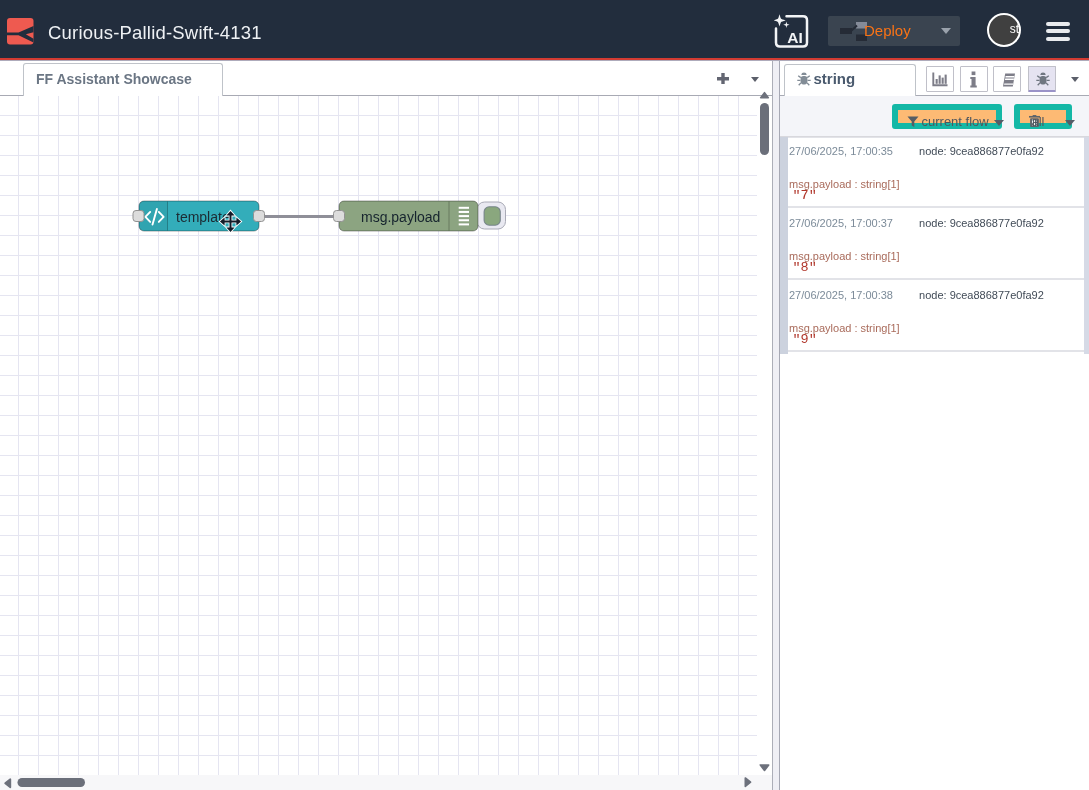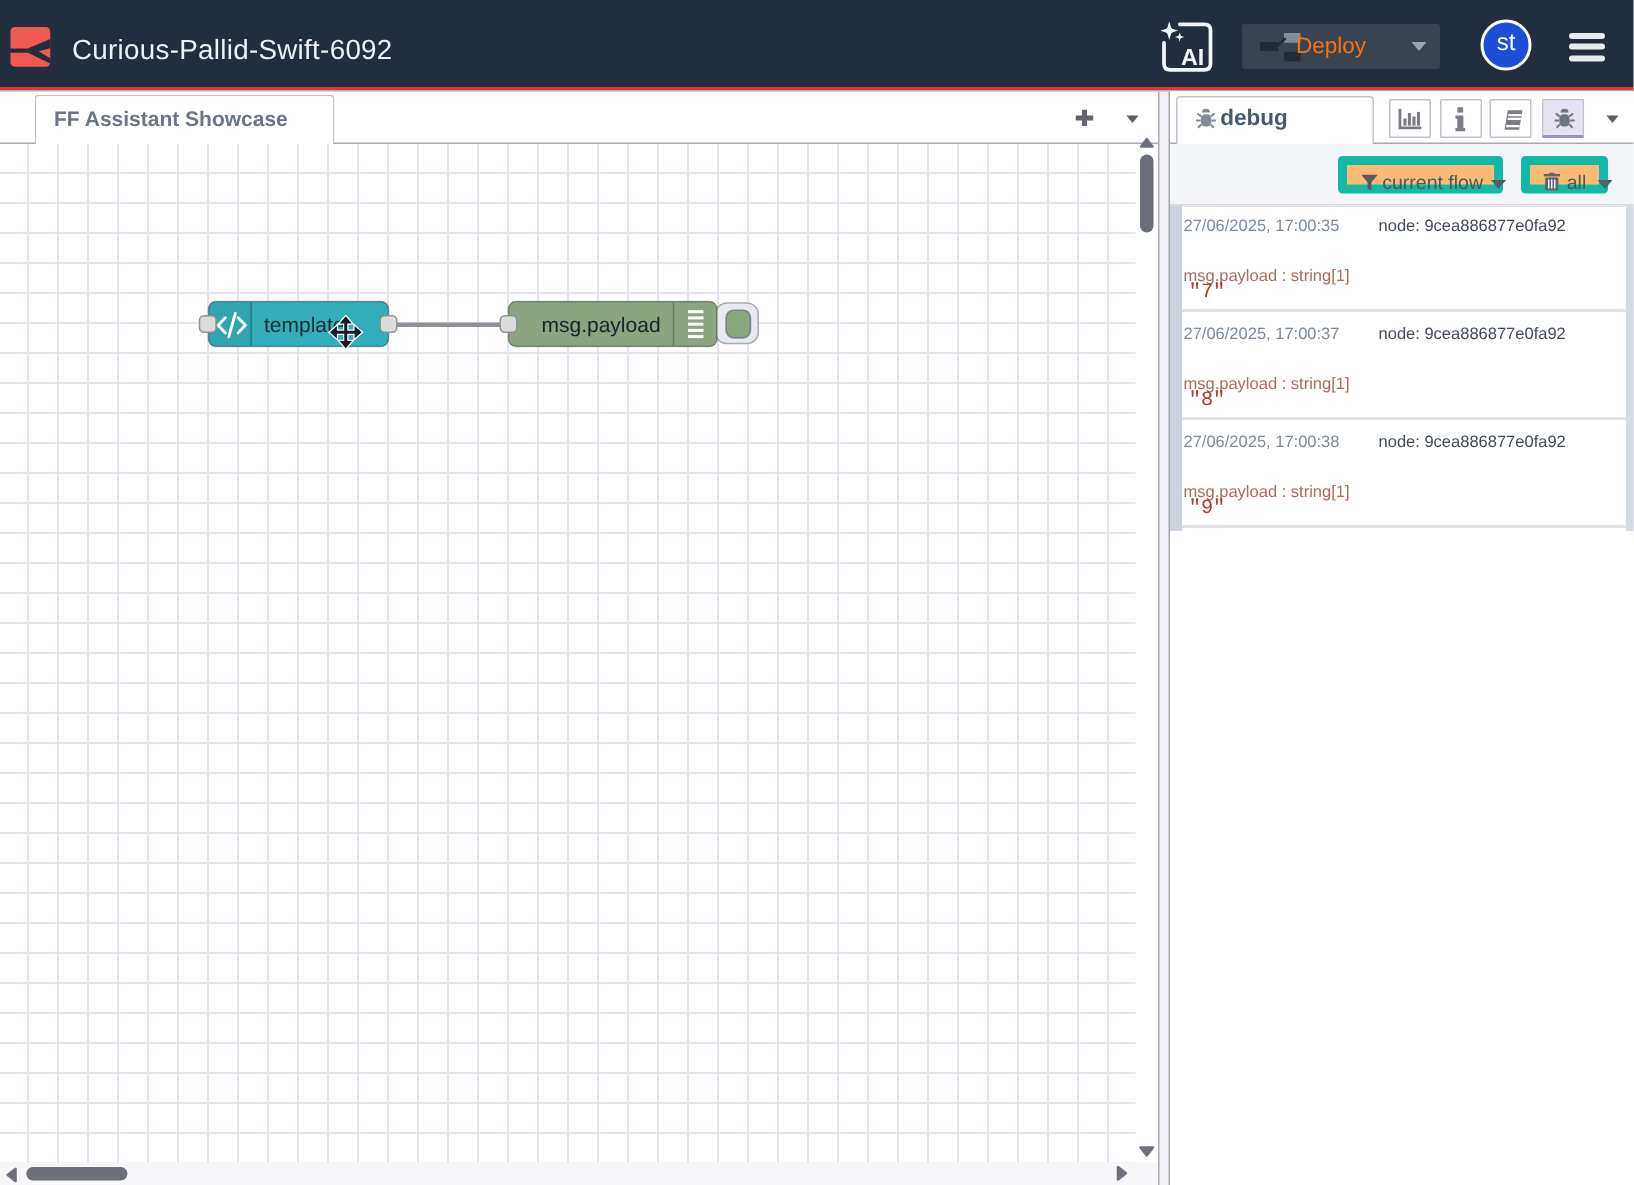--- a/index.html
+++ b/index.html
@@ -8,21 +8,21 @@
   .abs { position:absolute; }
 
   
   #header { position:absolute; left:0; top:0; width:1089px; height:57.5px; background:#222d3d; }
   #redline { position:absolute; left:0; top:57.5px; width:1089px; height:3.6px; background:#d33b32; border-bottom:1px solid #aeabbb; }
   #title { position:absolute; left:48px; top:22px; font-size:18.5px; color:#eef1f4; letter-spacing:0.2px; }
 
   #deploybtn { position:absolute; left:828px; top:15.5px; width:132px; height:30px; background:#3a4450; border-radius:2px; }
   #deploytext { position:absolute; left:36px; top:6px; font-size:15px; color:#f97316; }
   #avatar { position:absolute; left:987px; top:13px; width:34px; height:34px; border-radius:50%;
-     background:#1d4ed8; border:2.5px solid #fff; color:#fff; font-size:16px; text-align:center; line-height:28.5px;}
+     background:#404040; border:2.5px solid #fff; color:#fff; font-size:12px; text-align:right; line-height:28.5px;}
   .hbar { position:absolute; left:1046px; width:24px; height:4.2px; background:#e9ebee; border-radius:2px; }
 
   
   #tabbar { position:absolute; left:0; top:61px; width:773px; height:35px; background:#fff; border-bottom:1.2px solid #a8aab4; }
   #wstab { position:absolute; left:23px; top:63px; width:200px; height:33px; background:#fff;
      border:1px solid #bfc3c9; border-bottom:none; border-radius:3px 3px 0 0; }
   #wstab span { position:absolute; left:12px; top:7px; font-size:14px; font-weight:bold; color:#6b7684;text-align:right; }
   .caret { width:0; height:0; border-left:5.5px solid transparent; border-right:5.5px solid transparent; border-top:6.5px solid #555d68; position:absolute; }
 
   
@@ -59,21 +59,21 @@
 </style>
 </head>
 <body>
 <div id="header"></div>
 <div id="redline"></div>
 
 <svg class="abs" style="left:2.8px;top:18.4px" width="31" height="27" viewBox="-4 0 31 27">
   <rect x="0" y="0" width="26.5" height="26.5" rx="3" fill="#ee5a50"></rect>
   <path d="M26.5,8 L11.5,14.4 L-4,14.4 L-4,17.2 L11.5,17.2 L26.5,24.4 L26.5,20.8 L18.8,16.2 L26.5,14.2 Z" fill="#222d3d"></path>
 </svg>
-<div id="title">Curious-Pallid-Swift-6092</div>
+<div id="title">Curious-Pallid-Swift-4131</div>
 
 <svg class="abs" style="left:774px;top:13.5px" width="36" height="35" viewBox="0 0 36 35">
   <path d="M12.5,2.2 H29 Q33,2.2 33,6.2 V28.5 Q33,32.5 29,32.5 H6 Q2,32.5 2,28.5 V14.5" fill="none" stroke="#f2f4f6" stroke-width="2.5" stroke-linecap="round"></path>
   <path d="M5.5,0.2 Q6.6,4.3 7.1,4.8 Q7.6,5.3 11.7,6.4 Q7.6,7.5 7.1,8 Q6.6,8.5 5.5,12.6 Q4.4,8.5 3.9,8 Q3.4,7.5 -0.7,6.4 Q3.4,5.3 3.9,4.8 Q4.4,4.3 5.5,0.2 Z" fill="#f2f4f6"></path>
   <path d="M12.4,7.5 Q12.9,9.6 13.2,9.9 Q13.5,10.2 15.6,10.7 Q13.5,11.2 13.2,11.5 Q12.9,11.8 12.4,13.9 Q11.9,11.8 11.6,11.5 Q11.3,11.2 9.2,10.7 Q11.3,10.2 11.6,9.9 Q11.9,9.6 12.4,7.5 Z" fill="#f2f4f6"></path>
   <text x="13.3" y="29" font-size="15.5" font-weight="bold" fill="#f2f4f6" font-family="Liberation Sans">AI</text>
 </svg>
 
 <div id="deploybtn">
   <svg class="abs" style="left:11px;top:5px" width="30" height="21" viewBox="0 0 30 21">
@@ -151,21 +151,21 @@
 <div id="splitter"></div>
 <div id="sidebar"></div>
 <div id="sbtoolbar"></div>
 <div id="sbtabrow"></div>
 <div id="sbtab">
   <svg class="abs" style="left:12px;top:7.5px" width="14" height="14" viewBox="0 0 14 14">
     <path d="M4.4,3 L4.4,2.5 Q4.4,0.5 7,0.5 Q9.6,0.5 9.6,2.5 L9.6,3 Z" fill="#828c96"></path>
     <rect x="3.6" y="4.1" width="6.8" height="8.3" rx="2.8" fill="#828c96"></rect>
     <path d="M0.3,8.3 L3.5,8.3 M10.5,8.3 L13.7,8.3 M3.8,5.6 L1.2,3.7 M10.2,5.6 L12.8,3.7 M3.9,10.9 L1.7,13.2 M10.1,10.9 L12.3,13.2" stroke="#828c96" stroke-width="1.35" fill="none"></path>
   </svg>
-  <span>debug</span>
+  <span>string</span>
 </div>
 
 <div class="sbbtn" style="left:926px" id="sbbtn1">
   <svg style="position:absolute;left:5px;top:4px" width="16" height="16" viewBox="0 0 16 16">
     <path d="M1.3,1.5 L1.3,14.2 L15.5,14.2" stroke="#7d7d88" stroke-width="1.9" fill="none"></path>
     <rect x="3.6" y="8" width="2.1" height="4.8" fill="#7d7d88"></rect>
     <rect x="6.6" y="4.4" width="2.1" height="8.4" fill="#7d7d88"></rect>
     <rect x="9.6" y="6.6" width="2.1" height="6.2" fill="#7d7d88"></rect>
     <rect x="12.6" y="3.6" width="2.1" height="9.2" fill="#7d7d88"></rect>
   </svg>
@@ -202,21 +202,21 @@
   <span style="position:absolute;left:24px;top:4.5px">current flow</span>
   <div class="caret" style="left:96.5px;top:10px;border-top-width:6px;border-left-width:5px;border-right-width:5px"></div>
 </div>
 <div class="tbbtn" style="left:1013.5px;width:58.5px">
   <svg style="position:absolute;left:9.5px;top:5.8px" width="11" height="12" viewBox="0 0 12 13">
     <rect x="1.2" y="3.5" width="9.6" height="9.5" rx="1" fill="#5d646b"></rect>
     <rect x="0" y="1" width="12" height="1.8" fill="#5d646b"></rect>
     <rect x="4" y="0" width="4" height="1.8" fill="#5d646b"></rect>
     <path d="M3.8,5 L3.8,11.5 M6,5 L6,11.5 M8.2,5 L8.2,11.5" stroke="#fff" stroke-width="1"></path>
   </svg>
-  <span style="position:absolute;left:25px;top:4.5px">all</span>
+  <span style="position:absolute;left:12px;top:4.5px">all</span>
   <div class="caret" style="left:45px;top:10px;border-top-width:6px;border-left-width:5px;border-right-width:5px"></div>
 </div>
 
 <div id="gutter"></div>
 <div class="abs" style="left:787.5px;top:137px;width:296.5px;height:1px;background:#e2e3e8"></div>
 <div class="abs" style="left:1084px;top:137px;width:5px;height:217px;background:#d6dae6"></div>
 <div class="dmsg" style="top:138px">
   <div class="drow1">27/06/2025, 17:00:35 <b>node: 9cea886877e0fa92</b></div>
   <div class="drow2">msg.payload : string[1]</div>
   <div class="drow3">"7"</div>

